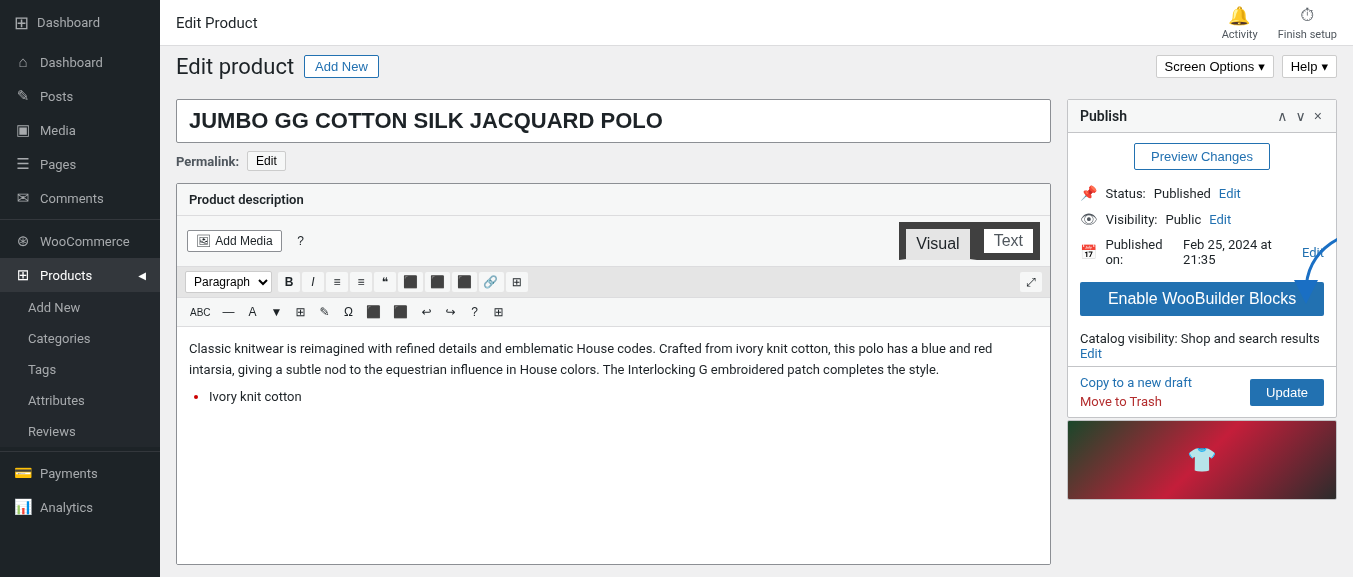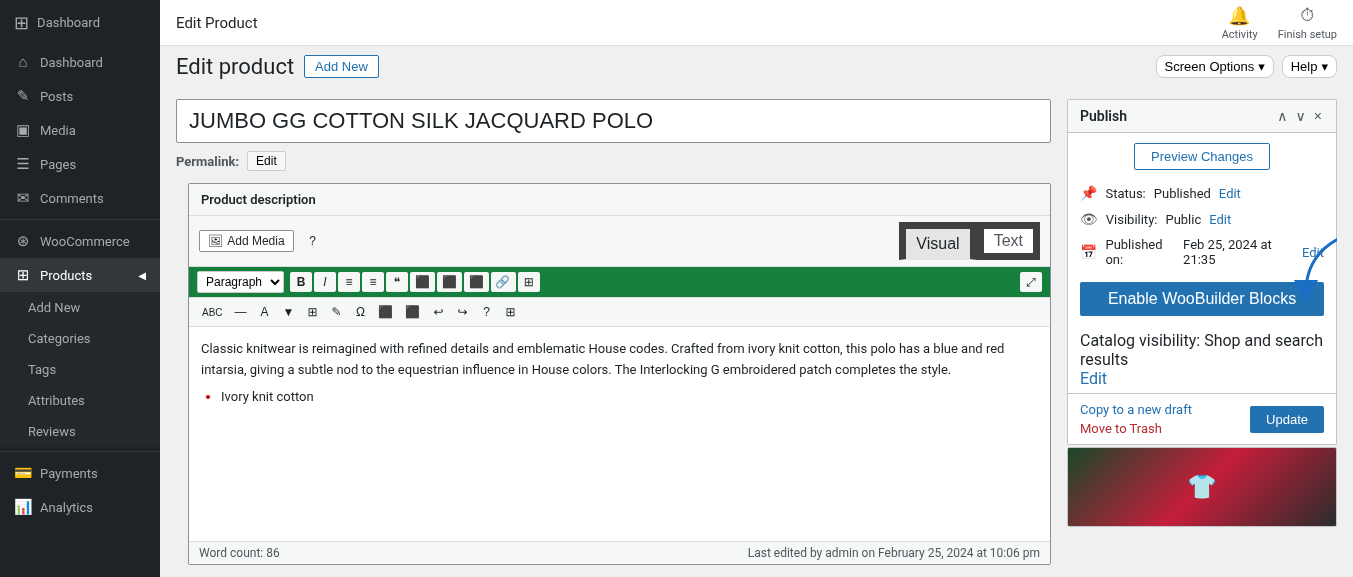--- a/index.html
+++ b/index.html
@@ -89,21 +89,21 @@
       cursor: pointer;
       border-radius: 2px;
     }
     .subheader-right { display: flex; align-items: center; gap: 8px; }
     .screen-options-btn, .help-btn {
       background: #fff;
       border: 1px solid #ccc;
       padding: 3px 8px;
       font-size: 13px;
       cursor: pointer;
-      border-radius: 8px;
+      border-radius: 2px;
       display: flex; align-items: center; gap: 4px;
     }
 
     
     #content-area {
       display: flex;
       flex: 1;
       overflow: hidden;
       gap: 16px;
       padding: 12px 16px;
@@ -118,20 +118,21 @@
     }
     .product-title-input {
       width: 100%;
       padding: 8px 12px;
       font-size: 22px;
       border: 1px solid #8c8f94;
       background: #fff;
       border-radius: 2px;
       margin-bottom: 8px;
       color: #1d2327;
+      font-weight: bold;
     }
     .permalink-bar {
       display: flex;
       align-items: center;
       gap: 8px;
       margin-bottom: 12px;
       font-size: 13px;
       color: #50575e;
     }
     .permalink-edit-btn {
@@ -145,21 +146,20 @@
 
     
     .description-box {
       background: #fff;
       border: 1px solid #8c8f94;
       border-radius: 2px;
       flex: 1;
       display: flex;
       flex-direction: column;
       overflow: hidden;
-      margin-left: 12px;
     }
     .description-header {
       padding: 8px 12px;
       background: #f6f7f7;
       border-bottom: 1px solid #dcdcde;
       font-size: 13px;
       font-weight: 600;
       color: #1d2327;
     }
     .editor-toolbar-top {
@@ -193,21 +193,21 @@
       color: #50575e;
     }
     .tab-btn.active { background: #e5e5e5; border-bottom: 1px solid #e5e5e5; color: #1d2327; }
 
     .toolbar-row {
       display: flex;
       align-items: center;
       gap: 2px;
       padding: 4px 8px;
       border-bottom: 1px solid #dcdcde;
-      background: #15803d;
+      background: #e5e5e5;
       flex-wrap: wrap;
     }
     .toolbar-select {
       font-size: 12px;
       padding: 2px 4px;
       border: 1px solid #ccc;
       border-radius: 2px;
       background: #fff;
       margin-right: 4px;
     }
@@ -313,21 +313,21 @@
       padding: 8px 14px;
       font-size: 16px;
       cursor: pointer;
       border-radius: 2px;
       display: block;
       width: calc(100% - 24px);
       text-align: center;
     }
     .catalog-visibility {
       padding: 5px 12px 5px 12px;
-      font-size: 16px;
+      font-size: 13px;
       color: #1d2327;
     }
     .publish-footer {
       padding: 8px 12px;
       display: flex;
       align-items: center;
       justify-content: space-between;
       border-top: 1px solid #c3c4c7;
     }
     .publish-footer-left { display: flex; flex-direction: column; gap: 4px; }
@@ -520,24 +520,20 @@
 
         <div class="editor-content" contenteditable="true" style="">
           <p>Classic knitwear is reimagined with refined details and emblematic House codes. Crafted from ivory knit cotton, this polo has a blue and red intarsia, giving a subtle nod to the equestrian influence in House colors. The Interlocking G embroidered patch completes the style.</p>
           <ul>
             <li>
               <span>Ivory knit cotton</span>
             </li>
           </ul>
         </div>
 
-        <div class="editor-footer">
-          <span>Word count: 86</span>
-          <span>Last edited by admin on February 25, 2024 at 10:06 pm</span>
-        </div>
       </div>
     </div>
 
     <div id="sidebar-panel">
       <div class="publish-box">
         <div class="publish-header">
           <span>Publish</span>
           <div class="publish-header-controls">
             <button class="pub-ctrl">∧</button>
             <button class="pub-ctrl">∨</button>

